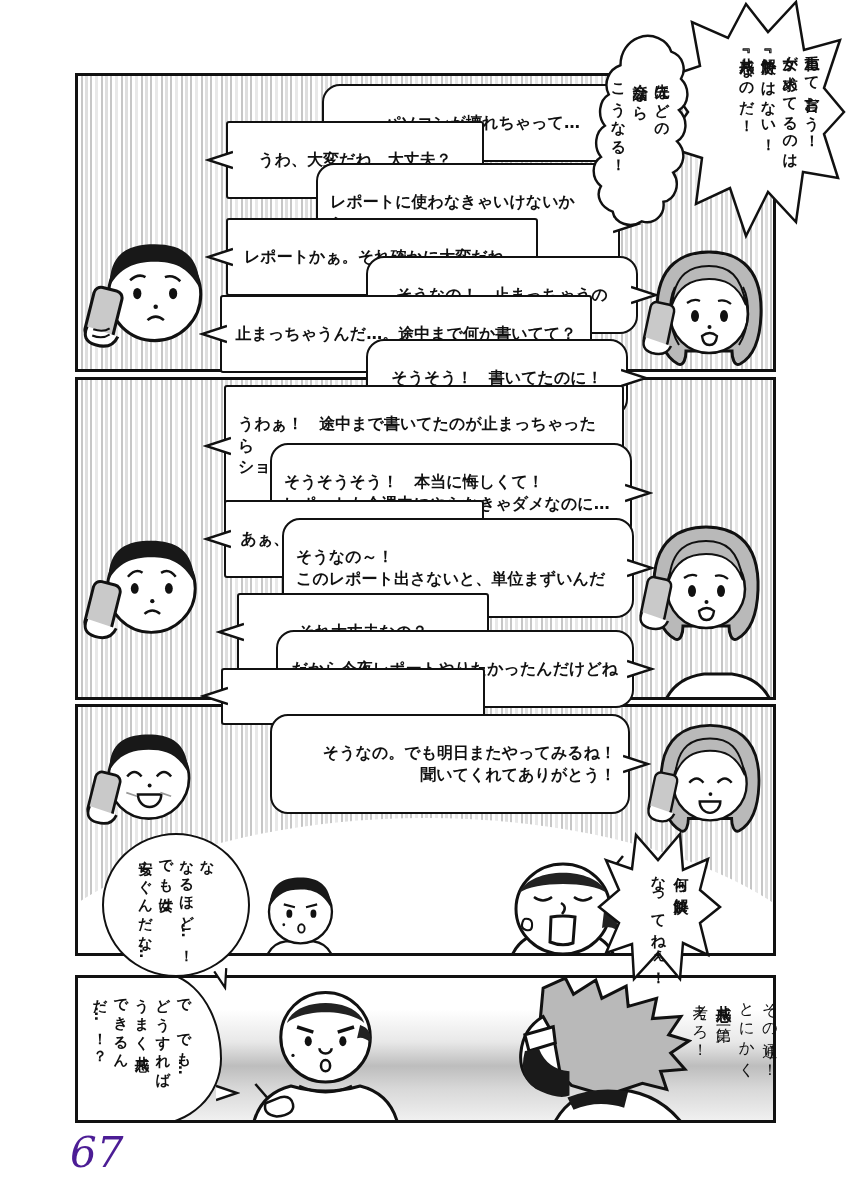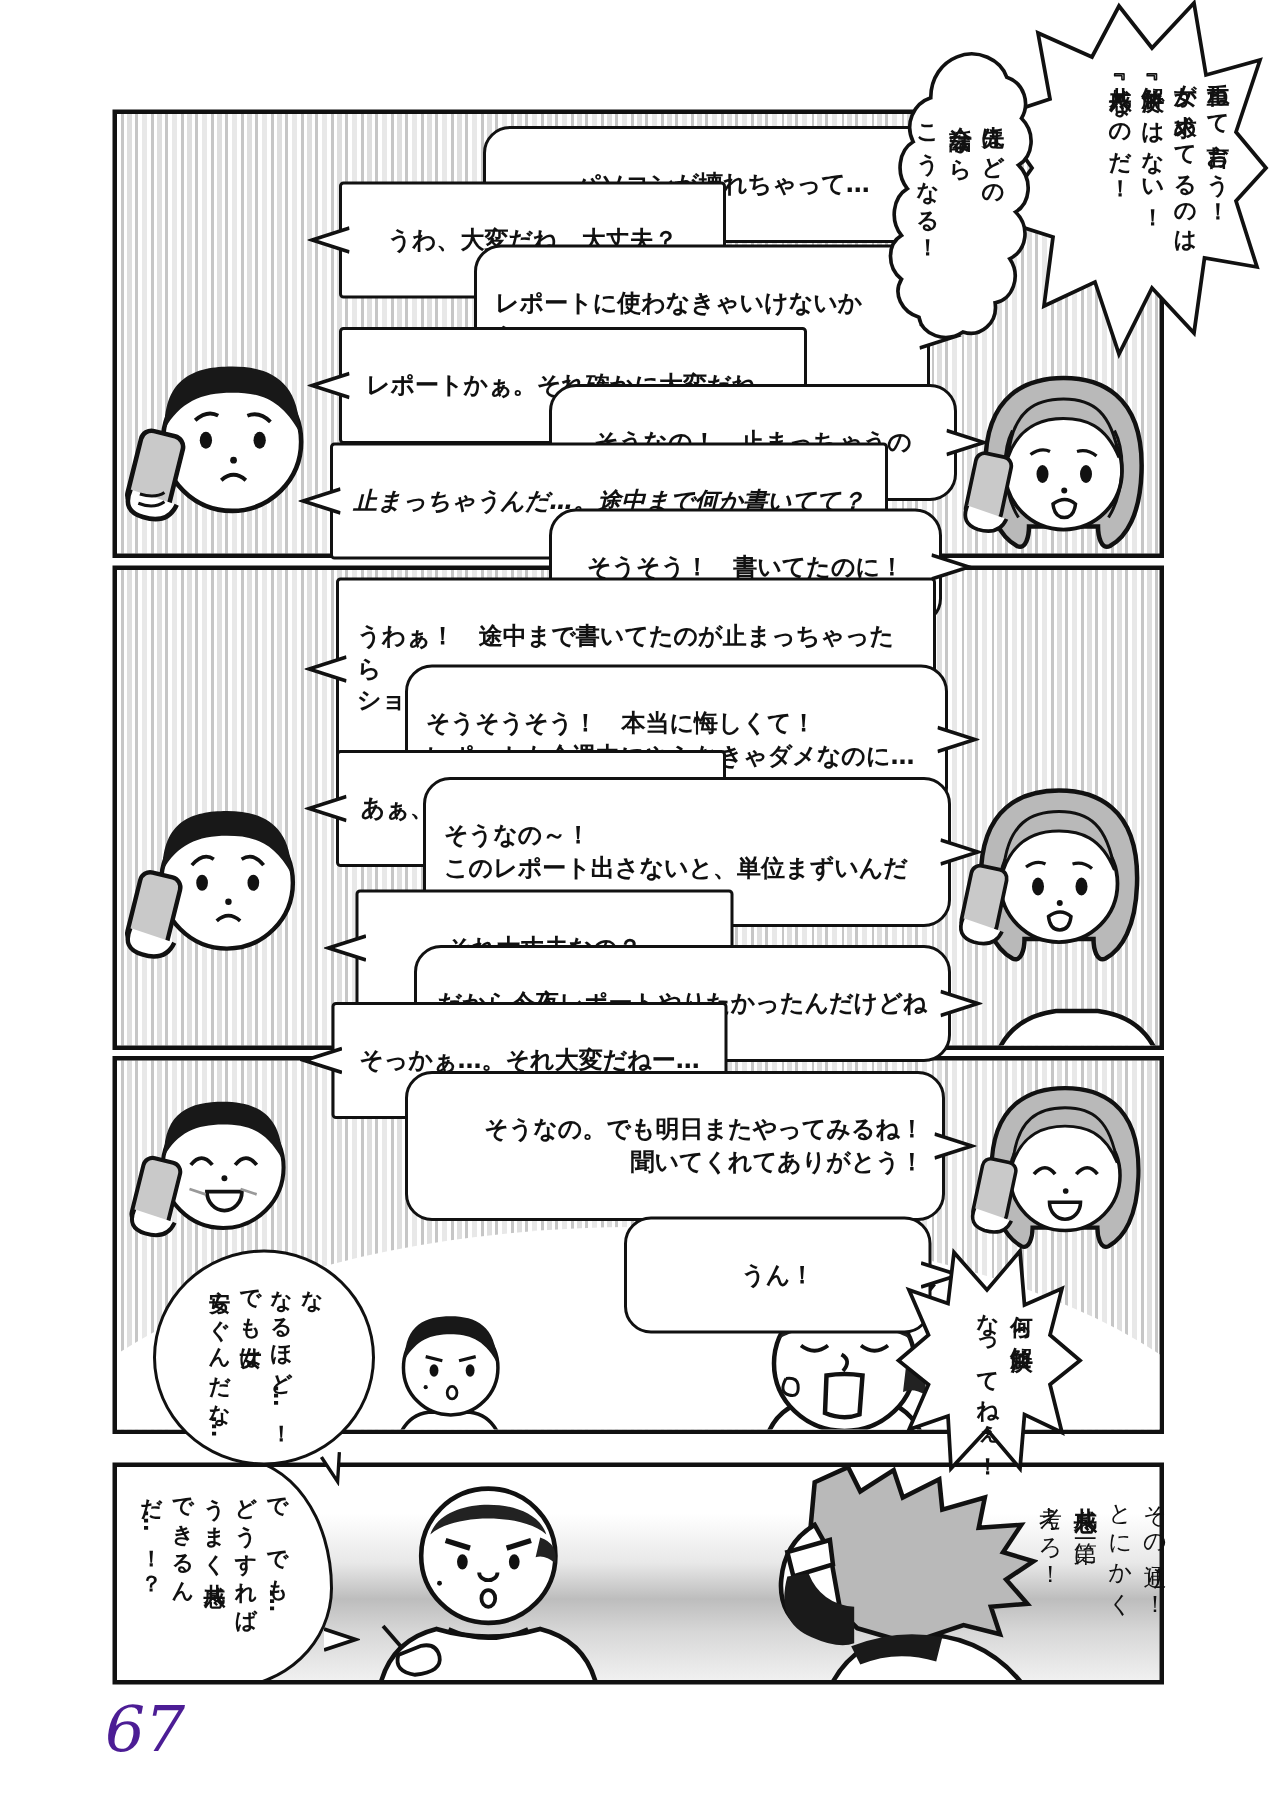--- a/index.html
+++ b/index.html
@@ -257,21 +257,21 @@
         <path d="M28,2 L3,10 L28,18" fill="none" stroke="#111" stroke-width="2.5"></path>
       </svg>
   </div>
   <div class="bubble round" style="left:366px;top:256px;width:272px;">
     <span>そうなの！　止まっちゃうの</span>
     <svg class="tail r" width="28" height="20" viewBox="0 0 28 20">
         <polygon points="0,2 25,10 0,18" fill="#fff"></polygon>
         <path d="M0,2 L25,10 L0,18" fill="none" stroke="#111" stroke-width="2.5"></path>
       </svg>
   </div>
-  <div class="bubble rect" style="left:220px;top:295px;width:372px;font-style:italic;">
+  <div class="bubble rect" style="left:220px;top:295px;width:372px;">
     <span>止まっちゃうんだ…。途中まで何か書いてて？</span>
     <svg class="tail l" width="28" height="20" viewBox="0 0 28 20">
         <polygon points="28,2 3,10 28,18" fill="#fff"></polygon>
         <path d="M28,2 L3,10 L28,18" fill="none" stroke="#111" stroke-width="2.5"></path>
       </svg>
   </div>
   <div class="bubble round" style="left:366px;top:339px;width:262px;">
     <span>そうそう！　書いてたのに！</span>
     <svg class="tail r" width="28" height="20" viewBox="0 0 28 20">
         <polygon points="0,2 25,10 0,18" fill="#fff"></polygon>
@@ -318,37 +318,29 @@
       </svg>
   </div>
   <div class="bubble round" style="left:276px;top:630px;width:358px;">
     <span>だから今夜レポートやりたかったんだけどね</span>
     <svg class="tail r" width="28" height="20" viewBox="0 0 28 20">
         <polygon points="0,2 25,10 0,18" fill="#fff"></polygon>
         <path d="M0,2 L25,10 L0,18" fill="none" stroke="#111" stroke-width="2.5"></path>
       </svg>
   </div>
   <div class="bubble rect" style="left:221px;top:668px;width:264px;">
-    <span>そっかぁ…。それ大変だねー…</span>
     <svg class="tail l" width="28" height="20" viewBox="0 0 28 20">
         <polygon points="28,2 3,10 28,18" fill="#fff"></polygon>
         <path d="M28,2 L3,10 L28,18" fill="none" stroke="#111" stroke-width="2.5"></path>
       </svg>
   </div>
 
   <div class="bubble round tl-text" style="left:270px;top:714px;width:360px;text-align:right;">
     <span>そうなの。でも明日またやってみるね！
 聞いてくれてありがとう！</span>
-    <svg class="tail r" width="28" height="20" viewBox="0 0 28 20">
-        <polygon points="0,2 25,10 0,18" fill="#fff"></polygon>
-        <path d="M0,2 L25,10 L0,18" fill="none" stroke="#111" stroke-width="2.5"></path>
-      </svg>
-  </div>
-  <div class="bubble round" style="left:416px;top:811px;width:205px;">
-    <span>うん！</span>
     <svg class="tail r" width="28" height="20" viewBox="0 0 28 20">
         <polygon points="0,2 25,10 0,18" fill="#fff"></polygon>
         <path d="M0,2 L25,10 L0,18" fill="none" stroke="#111" stroke-width="2.5"></path>
       </svg>
   </div>
 
   <div class="aside" style="left:102px;top:833px;width:148px;height:144px;">
     <div class="vtext" style="font-size:14.5px;font-weight:600;line-height:1.42;">な
 なるほど…！
 でも女は

